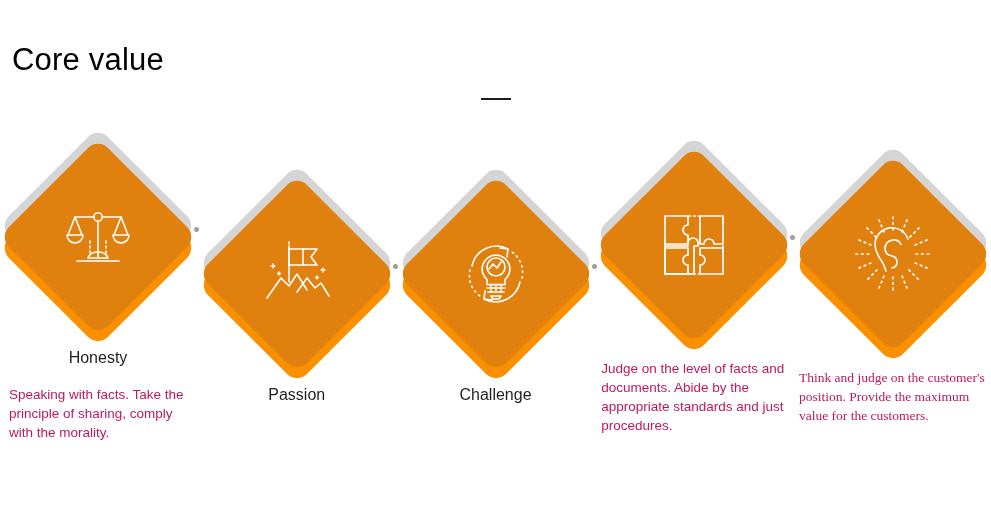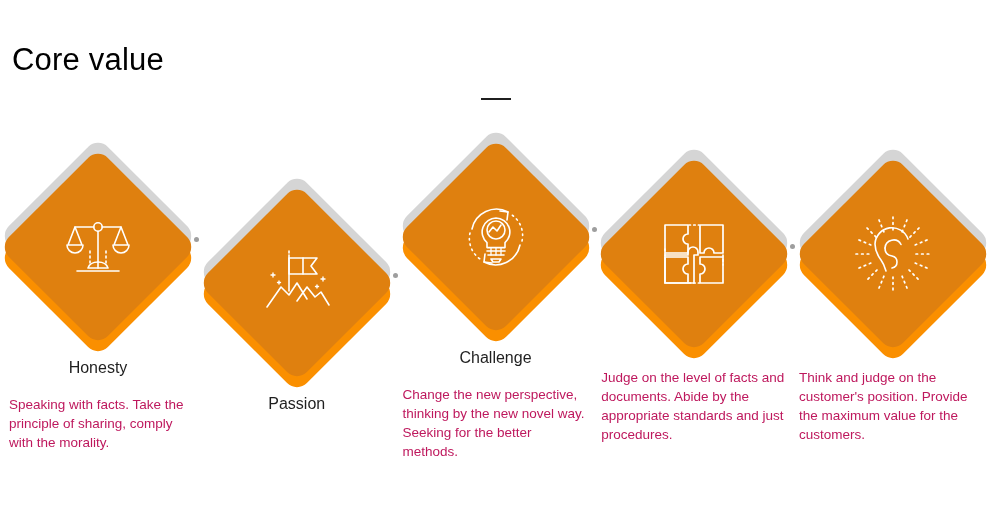--- a/index.html
+++ b/index.html
@@ -120,21 +120,21 @@
   }
   .card-desc {
     margin-top: 16px;
     width: 186px;
     font-size: 13.5px;
     line-height: 19px;
     color: #be185d;
     text-align: left;
   }
   .card:nth-child(1) .card-desc { margin-left: 8px; }
-  .card:nth-child(5) .card-desc { width: 188px; }
+  .card:nth-child(5) .card-desc { width: 188px; font-family: Liberation Serif, serif; }
 </style>
 </head>
 <body>
 
 <div class="page-title">Core value</div>
 <div class="title-divider"></div>
 
 <div class="cards">
 
   <div class="card">
@@ -221,21 +221,20 @@
           <g stroke-width="1.3">
             <line x1="33" y1="49" x2="33" y2="56"></line>
             <line x1="38" y1="49" x2="38" y2="56"></line>
             <line x1="43" y1="49" x2="43" y2="56"></line>
           </g>
         </svg>
       </div>
     </div>
     <div class="connector-dot"></div>
     <div class="card-title">Challenge</div>
-    <div class="card-desc">Change the new perspective, thinking by the new novel way. Seeking for the better methods.</div>
   </div>
 
   <div class="card">
     <div class="diamond-stack">
       <div class="dia dia-gray"></div>
       <div class="dia dia-light"></div>
       <div class="dia dia-main"></div>
       <div class="icon-wrap">
         <svg width="70" height="70" viewBox="0 0 70 70" fill="none" stroke="#ffffff" stroke-width="1.7" stroke-linecap="round" stroke-linejoin="round">
           <path d="M6 6 h23 v9 a5 5 0 0 0 -5 5 a5 5 0 0 0 5 5 v9 h-23 z"></path>

